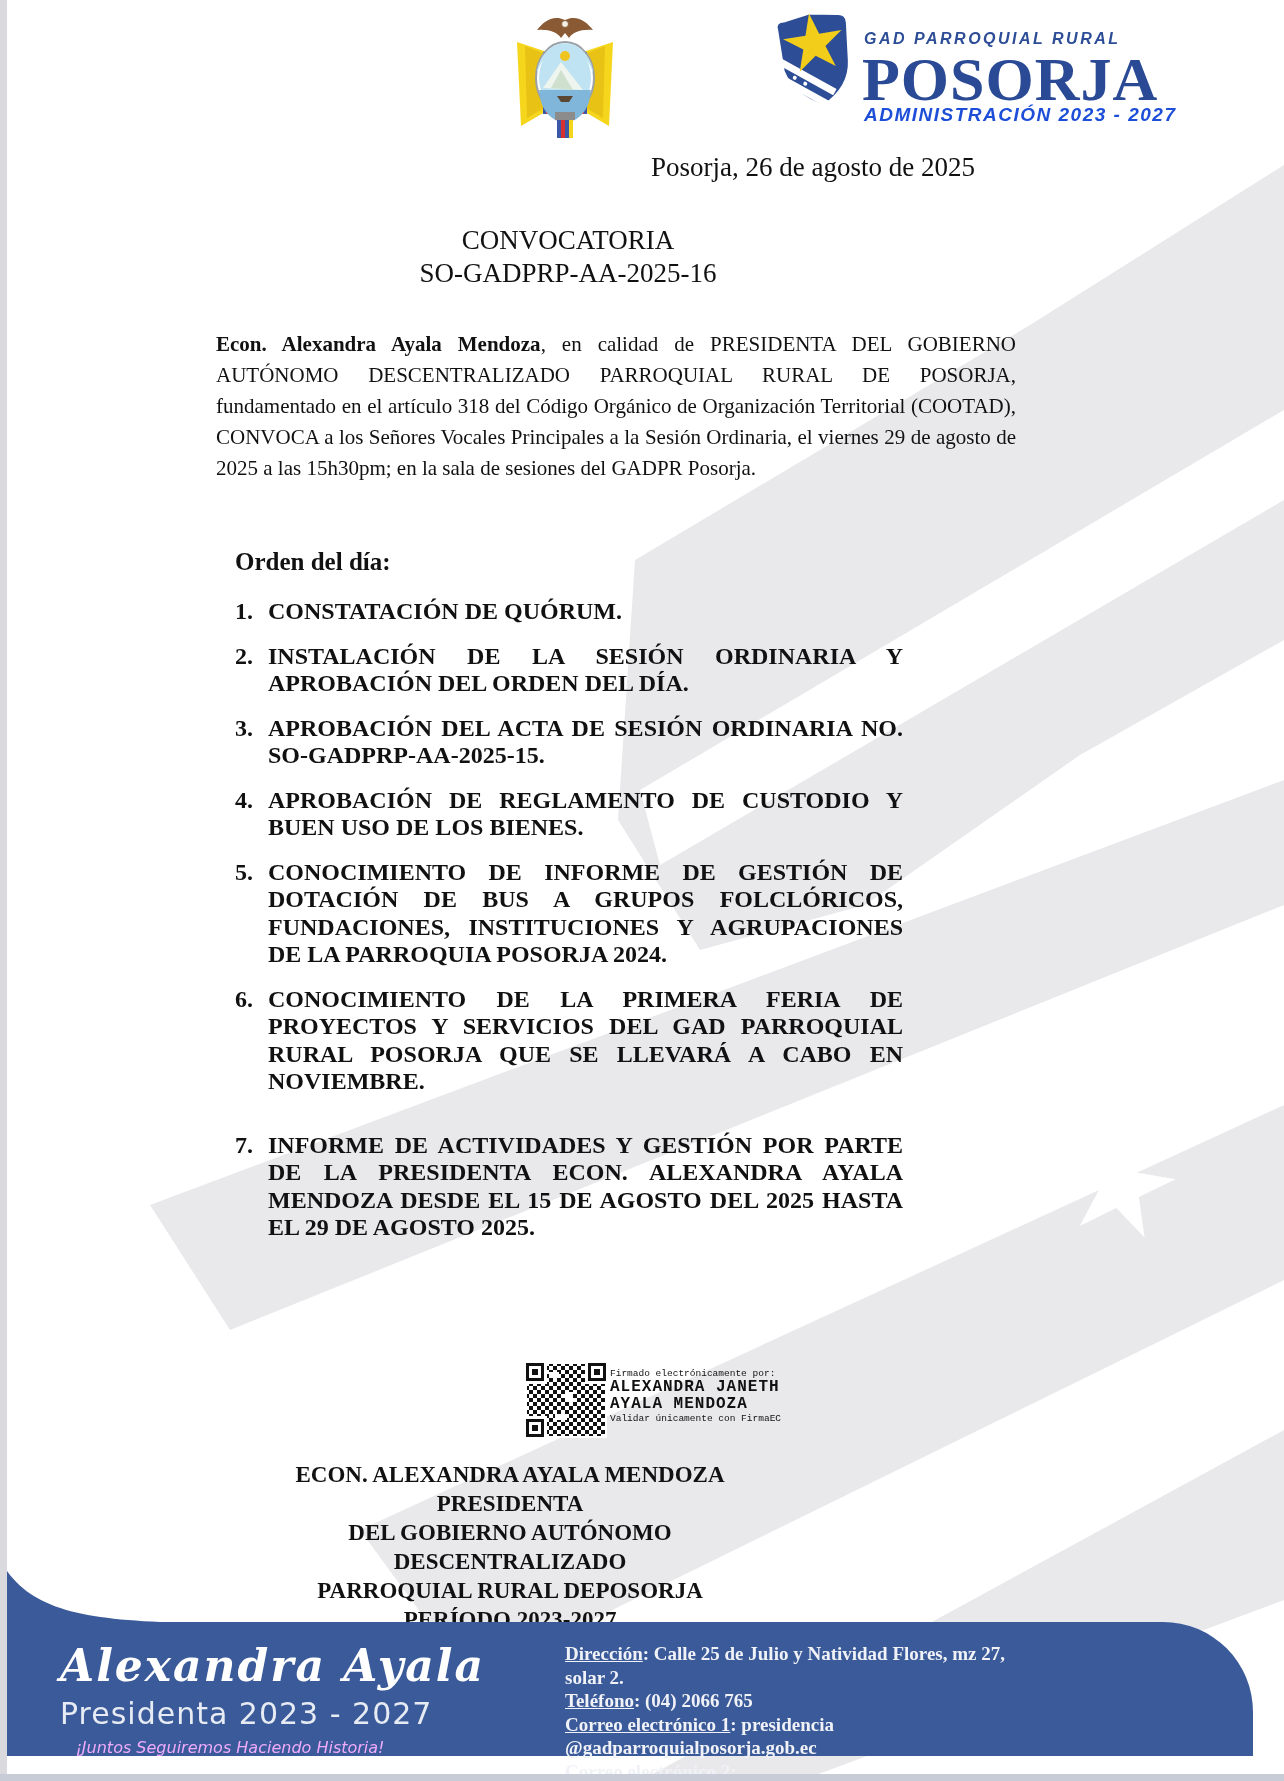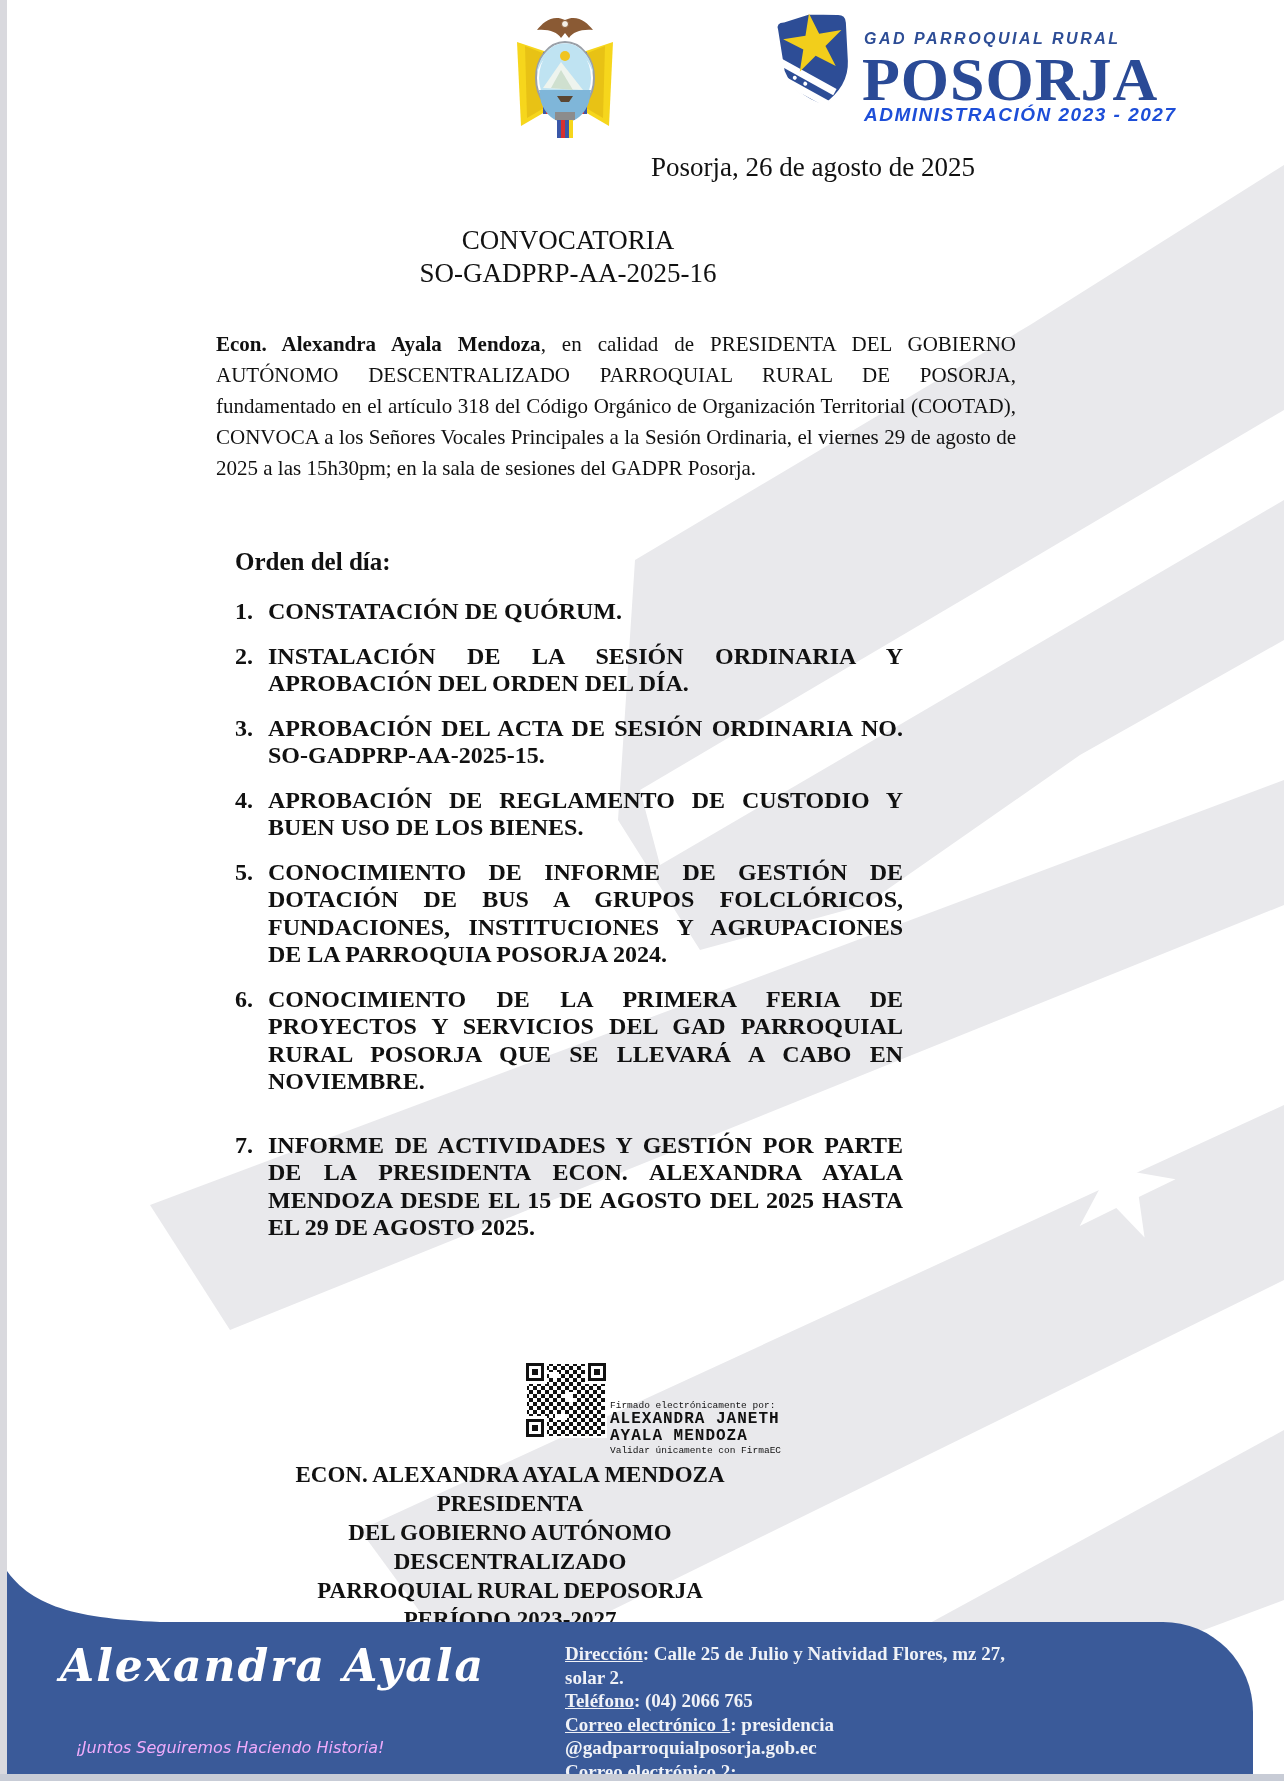--- a/index.html
+++ b/index.html
@@ -29,28 +29,28 @@
   .intro b{font-weight:bold;}
   .agenda-head{position:absolute;left:235px;top:548px;font-size:25px;font-weight:bold;z-index:2;}
   .agenda{position:absolute;left:235px;top:598px;width:668px;z-index:2;}
   .agenda .item{position:relative;padding-left:33px;text-align:justify;font-weight:bold;
                 font-size:24px;line-height:27.5px;margin-bottom:17px;}
   .agenda .item .num{position:absolute;left:0;top:0;}
   .agenda .item.gap{margin-top:36px;}
   
   .qr-wrap{position:absolute;left:525px;top:1362px;width:82px;height:76px;z-index:2;}
   .stamp{position:absolute;left:610px;top:1368px;z-index:2;font-family:"Liberation Mono","DejaVu Sans Mono",monospace;
-         color:#111;white-space:nowrap;margin-top:32px;}
+         color:#111;white-space:nowrap;}
   .stamp .tiny{font-size:9.5px;line-height:11px;}
   .stamp .name{font-size:16px;line-height:17px;font-weight:bold;letter-spacing:1px;}
   .sign-block{position:absolute;left:270px;top:1460px;width:480px;text-align:center;font-weight:bold;
               font-size:23px;line-height:29px;z-index:2;}
   
   .footer-curve{position:absolute;left:0;top:1550px;width:200px;height:75px;z-index:3;}
-  .footer-band{position:absolute;left:0;top:1622px;width:1253px;height:159px;background:#3a5a99;
+  .footer-band{position:absolute;left:0;top:1622px;width:1253px;height:134px;background:#3a5a99;
                border-top-right-radius:90px;z-index:2;}
   .f-name{position:absolute;left:60px;top:18px;width:340px;text-align:center;color:#ffffff;
           font-family:"DejaVu Serif",serif;font-style:italic;font-weight:bold;font-size:44px;
           letter-spacing:2px;white-space:nowrap;}
   .f-role{position:absolute;left:60px;top:74px;width:340px;text-align:center;color:#e7ebf3;
           font-family:"DejaVu Sans","Liberation Sans",sans-serif;font-size:30px;letter-spacing:1px;white-space:nowrap;}
   .f-slogan{position:absolute;left:60px;top:116px;width:340px;text-align:center;color:#f0abfc;
             font-family:"DejaVu Sans","Liberation Sans",sans-serif;font-style:italic;font-size:16px;white-space:nowrap;}
   .f-contact{position:absolute;left:565px;top:20px;width:470px;color:#f0f2f7;font-weight:bold;
              font-size:19px;line-height:23.5px;}
@@ -198,20 +198,21 @@
     <div>DEL GOBIERNO AUTÓNOMO DESCENTRALIZADO</div>
     <div>PARROQUIAL RURAL DEPOSORJA</div>
     <div>PERÍODO 2023-2027</div>
   </div>
 
   <svg class="footer-curve" viewBox="0 0 200 75" aria-hidden="true">
     <path d="M0 10 C 25 55, 70 68, 160 72 L200 75 L0 75 Z" fill="#3a5a99"></path>
   </svg>
   <div class="footer-band">
     <div class="f-name">Alexandra Ayala</div>
+    <div class="f-role">Presidenta 2023 - 2027</div>
     <div class="f-slogan">¡Juntos Seguiremos Haciendo Historia!</div>
     <div class="f-contact">
       <div><span class="lbl">Dirección</span><span>: Calle 25 de Julio y Natividad Flores, mz 27, solar 2.</span></div>
       <div><span class="lbl">Teléfono</span><span>: (04) 2066 765</span></div>
       <div><span class="lbl">Correo electrónico 1</span><span>: presidencia @gadparroquialposorja.gob.ec</span></div>
       <div><span class="lbl">Correo electrónico 2</span><span>: secretaria@gadparroquialposorja.gob.ec</span></div>
 
     </div>
   </div>
   <div class="edge-bottom"></div>

